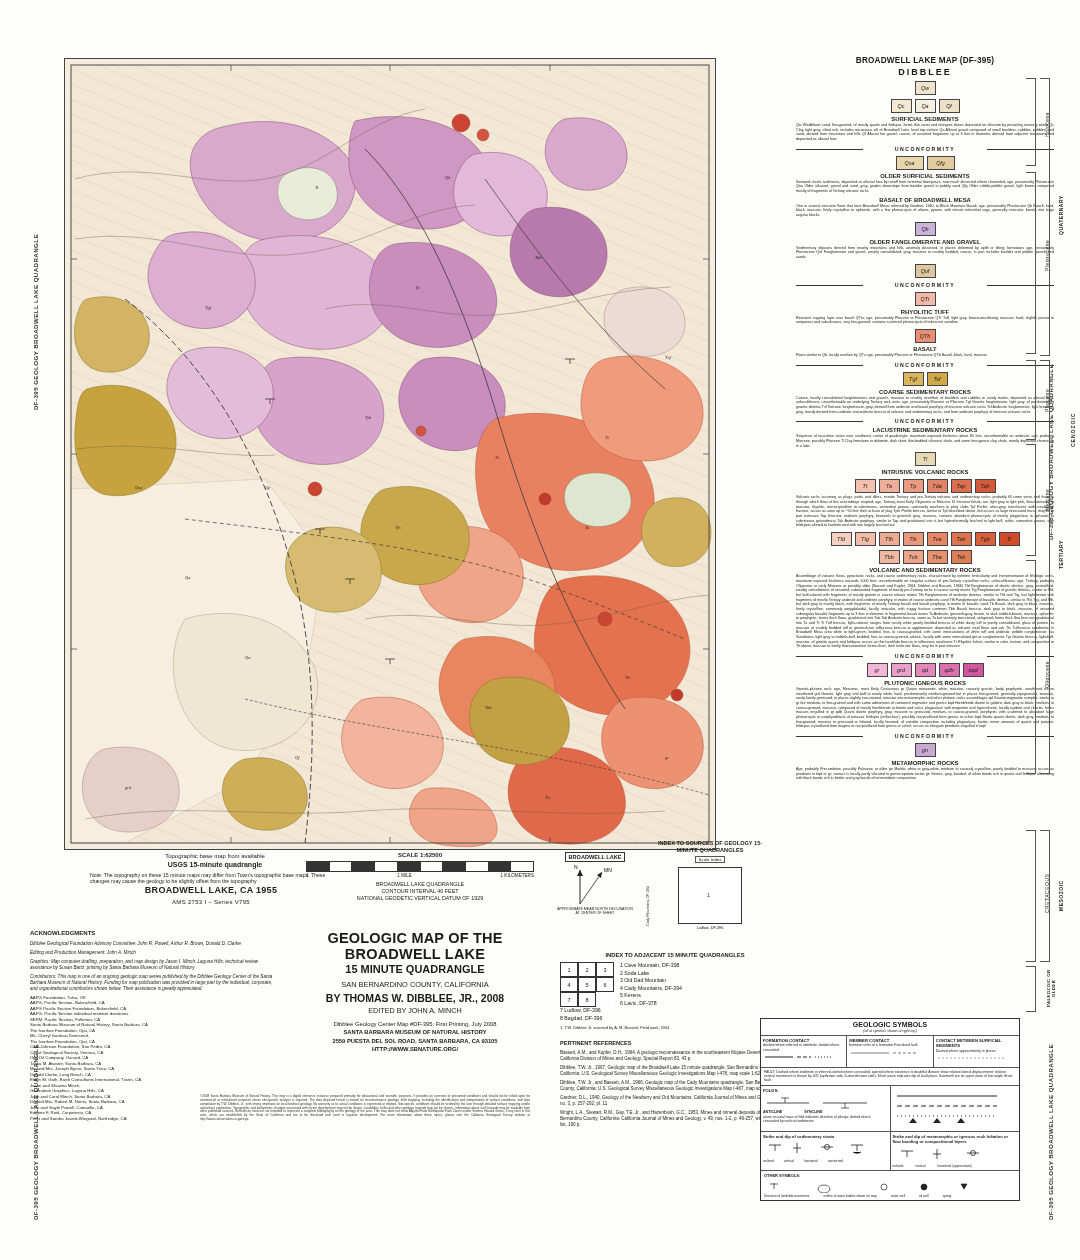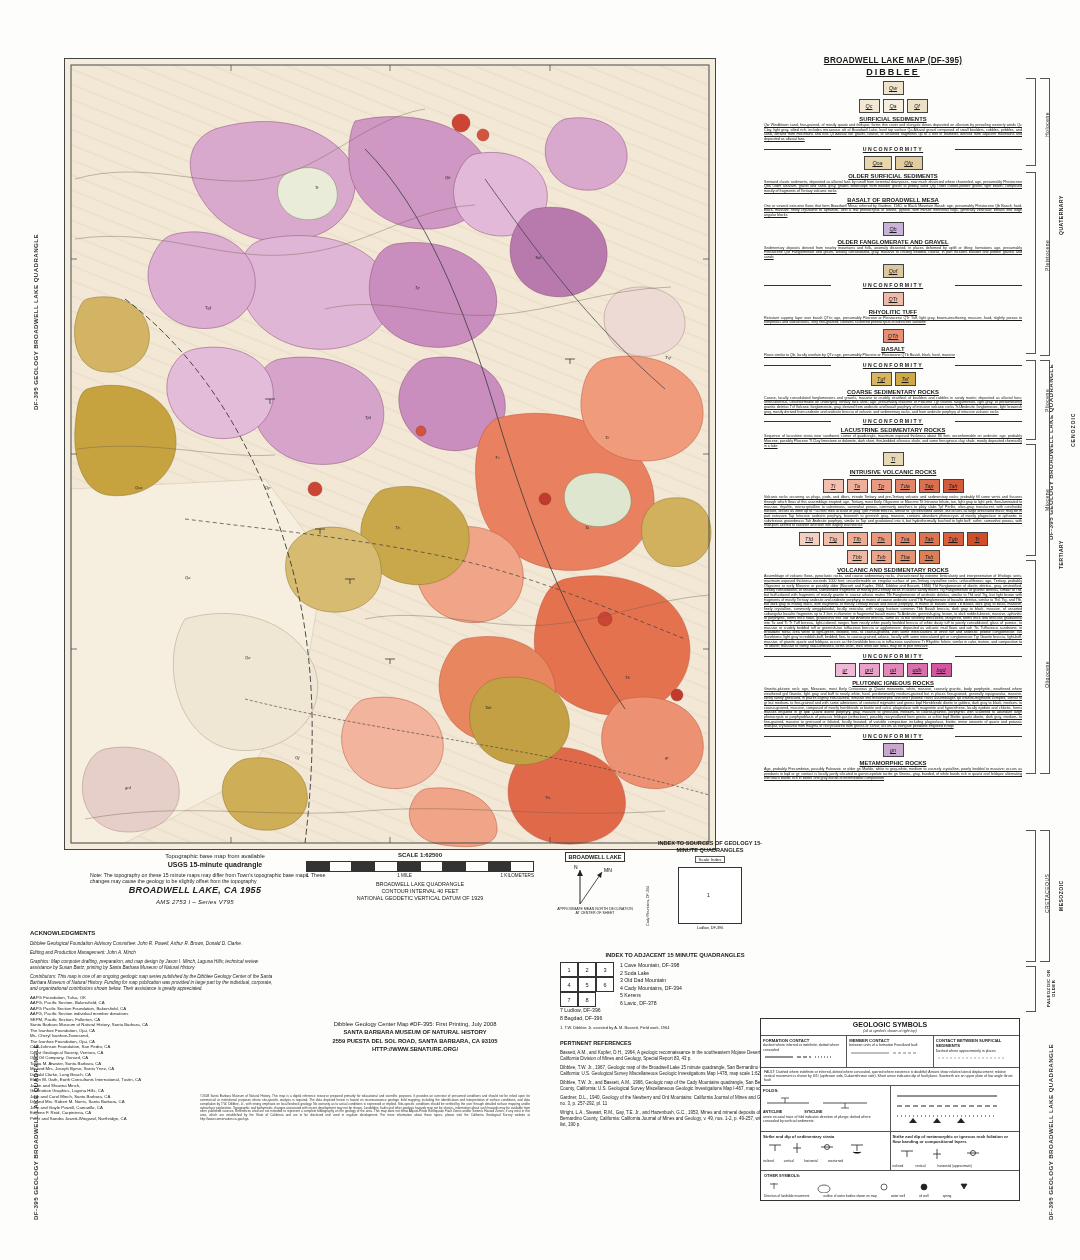--- a/index.html
+++ b/index.html
@@ -16,21 +16,21 @@
 
   
   .mapwrap{position:absolute;left:64px;top:58px;width:650px;height:790px;border:1px solid #444;background:#f3ead9;overflow:hidden;}
   svg.mapsvg{position:absolute;left:0;top:0;}
 
   
   .capt{position:absolute;font-size:6px;line-height:1.35;color:#222;}
   .topobase{left:90px;top:852px;width:250px;text-align:center;}
   .topobase .b{font-weight:bold;font-size:7px;}
   .topobase .note{font-size:5.2px;text-align:left;line-height:1.25;margin-top:2px;}
-  .quadname{left:50px;top:884px;width:290px;text-align:center;font-size:9px;font-weight:bold;letter-spacing:.3px;font-style:italic;}
+  .quadname{left:66px;top:884px;width:290px;text-align:center;font-size:9px;font-weight:bold;letter-spacing:.3px;}
   .quadname .sub{font-size:6px;font-weight:normal;margin-top:2px;}
 
   
   .scalebox{position:absolute;left:300px;top:852px;width:240px;text-align:center;font-size:5.6px;}
   .scaleline{position:relative;height:9px;margin:3px 6px 1px 6px;border:.6px solid #333;display:flex;}
   .scaleline div{flex:1;border-right:.6px solid #333;}
   .scaleline div:nth-child(odd){background:#333;}
   .scaleline div:last-child{border-right:none;}
   .scalecap{font-size:5.4px;line-height:1.3;margin-top:3px;}
 
@@ -69,21 +69,21 @@
 
   
   .refs{position:absolute;left:560px;top:1040px;width:230px;font-size:4.5px;line-height:1.28;}
   .refs h4{font-size:5.6px;margin:0 0 3px 0;font-weight:bold;}
   .refs p{margin:0 0 3.5px 0;}
 
   
   .copystrip{position:absolute;left:200px;top:1095px;width:330px;font-size:3.1px;line-height:1.25;color:#333;text-align:justify;}
 
   
-  .legend{position:absolute;left:764px;top:56px;width:258px;text-decoration:underline;}
+  .legend{position:absolute;left:796px;top:56px;width:258px;}
   .lgtitle{text-align:center;font-size:8.2px;font-weight:bold;letter-spacing:.2px;}
   .lgword{text-align:center;font-size:9px;font-weight:bold;letter-spacing:2px;margin-top:2px;}
   .unitrow{display:flex;justify-content:center;gap:3px;margin:4px 0 2px;}
   .ubox{width:19px;height:12px;border:.7px solid #444;font-size:5.4px;display:flex;align-items:center;justify-content:center;font-style:italic;}
   .ubox.w{width:26px;}
   .grphead{text-align:center;font-size:5.9px;font-weight:bold;margin-top:3px;}
   .gtext{font-size:3.65px;line-height:1.28;text-align:justify;margin:1px 0 2px;}
   .uncon{text-align:center;font-size:5.2px;font-weight:bold;letter-spacing:1.5px;margin:4px 0 2px;position:relative;}
   .uncon:before,.uncon:after{content:"";position:absolute;top:50%;width:26%;height:0;border-top:.7px solid #333;}
   .uncon:before{left:0;} .uncon:after{right:0;}
@@ -383,20 +383,28 @@
       <div>Jason and Shawna Minch,</div>
       <div>Geomotion Graphics, Laguna Hills, CA</div>
       <div>John and Carol Minch, Santa Barbara, CA</div>
       <div>Dr. and Mrs. Robert M. Norris, Santa Barbara, CA</div>
       <div>John and Gayle Powell, Camarillo, CA</div>
       <div>Eugene F. Reid, Carpinteria, CA</div>
       <div>Peter and Sandra Jowett-Wiegand, Northridge, CA</div>
     </div>
   </div>
 
+  <div class="maintitle">
+    <div class="l1">GEOLOGIC MAP OF THE</div>
+    <div class="l1">BROADWELL LAKE</div>
+    <div class="l2">15 MINUTE QUADRANGLE</div>
+    <div class="l3">SAN BERNARDINO COUNTY, CALIFORNIA</div>
+    <div class="l4">BY THOMAS W. DIBBLEE, JR., 2008</div>
+    <div class="l5">EDITED BY JOHN A. MINCH</div>
+  </div>
 
   <div class="pubbox">
     <div>Dibblee Geology Center Map #DF-395:   First Printing, July 2008</div>
     <div style="font-weight:bold">SANTA BARBARA MUSEUM OF NATURAL HISTORY</div>
     <div style="font-weight:bold">2559 PUESTA DEL SOL ROAD, SANTA BARBARA, CA 93105</div>
     <div style="font-weight:bold">HTTP://WWW.SBNATURE.ORG/</div>
   </div>
 
   <div class="refs">
     <h4>PERTINENT REFERENCES</h4>

